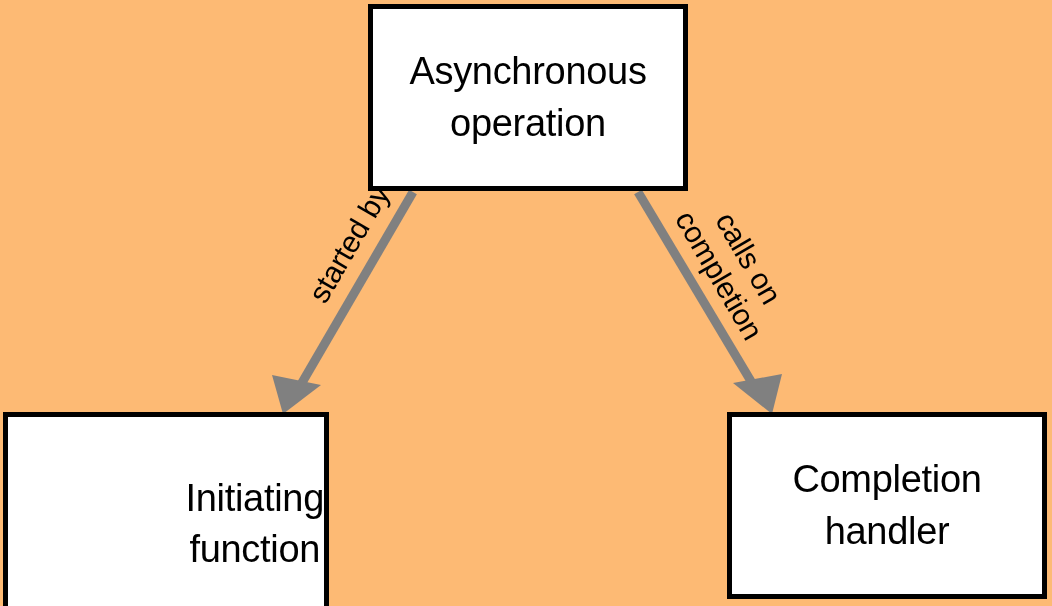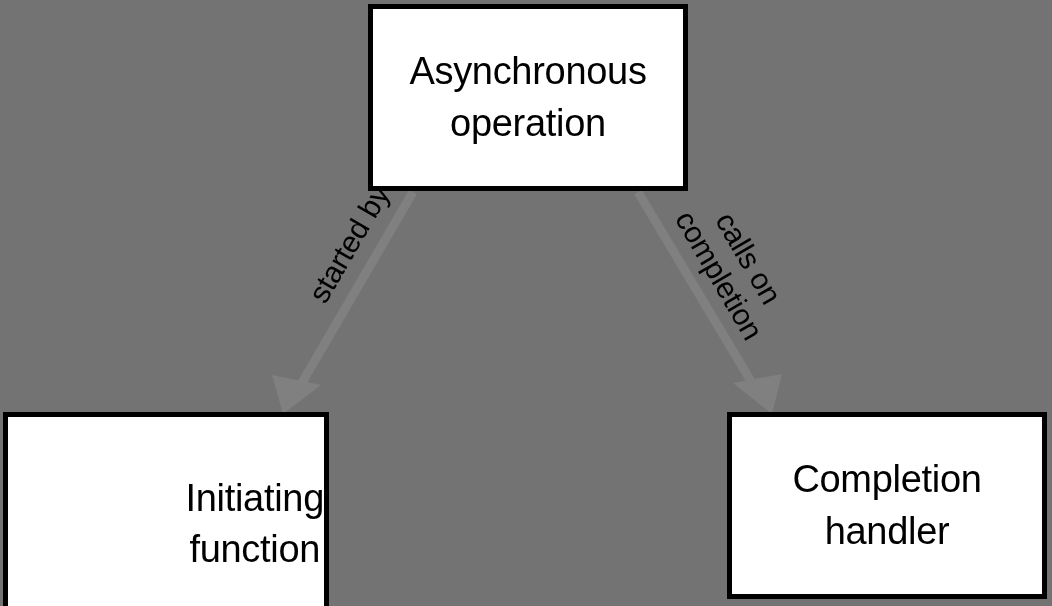--- a/index.html
+++ b/index.html
@@ -7,21 +7,21 @@
     padding: 0;
     background: #ffffff;
   }
   body {
     font-family: "Liberation Sans", sans-serif;
   }
   #canvas {
     position: relative;
     width: 1052px;
     height: 606px;
-    background: #737373;
+    background: #fdba74;
     overflow: hidden;
   }
   .node {
     position: absolute;
     box-sizing: border-box;
     background: #ffffff;
     border: 5px solid #000000;
     display: flex;
     flex-direction: column;
     align-items: center;

